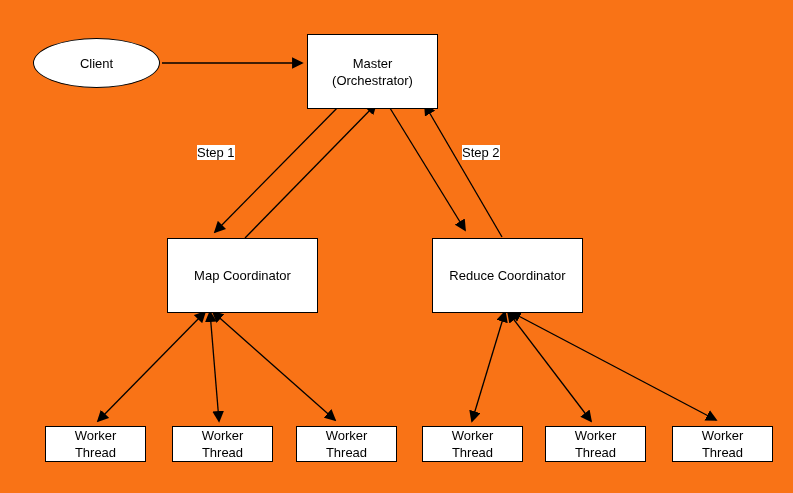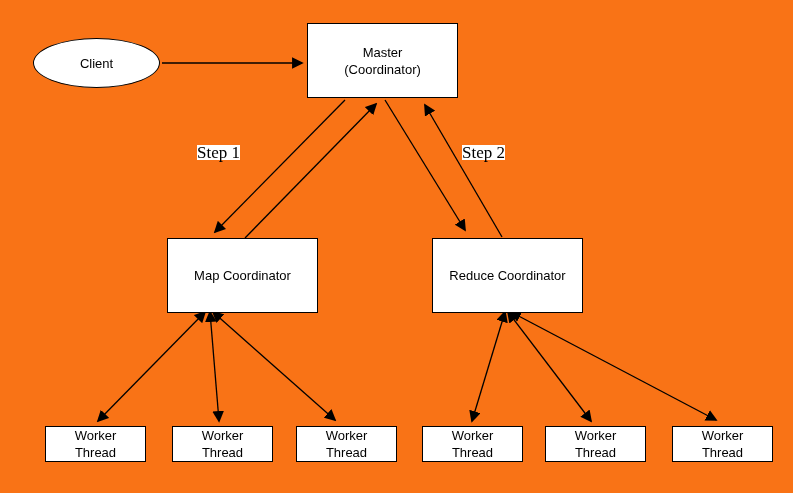--- a/index.html
+++ b/index.html
@@ -37,29 +37,28 @@
     justify-content: center;
     text-align: center;
     font-size: 13px;
     line-height: 17px;
   }
   .ellipse {
     border-radius: 50%;
   }
   .edge-label {
     position: absolute;
-    font-size: 17px;
+    font-size: 13px;
     line-height: 15px;
     background: #ffffff;
     white-space: nowrap;
-    font-family: Liberation Serif, serif;
   }
   
   #node-client            { left: 33px;  top: 38px;  width: 127px; height: 50px; }
-  #node-master            { left: 307px; top: 23px;  width: 151px; height: 75px; }
+  #node-master            { left: 307px; top: 34px;  width: 131px; height: 75px; }
   #node-map-coordinator   { left: 131px; top: 238px; width: 151px; height: 75px; margin-left: 36px; }
   #node-reduce-coordinator{ left: 432px; top: 238px; width: 151px; height: 75px; }
   .worker { top: 426px; width: 101px; height: 36px; justify-content: center; }
   #node-worker-1 { left: 45px;  }
   #node-worker-2 { left: 172px; }
   #node-worker-3 { left: 296px; }
   #node-worker-4 { left: 422px; }
   #node-worker-5 { left: 545px; }
   #node-worker-6 { left: 672px; }
   #edge-label-step1 { left: 197px; top: 145px; }
@@ -93,21 +92,21 @@
     <line x1="508" y1="312" x2="591" y2="421" marker-start="url(#arrow)" marker-end="url(#arrow)" style="stroke: rgb(0, 0, 0);"></line>
     <line x1="511" y1="312" x2="716" y2="420" marker-start="url(#arrow)" marker-end="url(#arrow)" style="stroke: rgb(0, 0, 0);"></line>
   </svg>
 
   <div class="node ellipse" id="node-client" style="border-color: rgb(0, 0, 0); background: rgb(255, 255, 255); color: rgb(0, 0, 0);">
     <span>Client</span>
   </div>
 
   <div class="node" id="node-master" style="border-color: rgb(0, 0, 0); background: rgb(255, 255, 255); color: rgb(0, 0, 0);">
     <span>Master</span>
-    <span>(Coordinator)</span>
+    <span>(Orchestrator)</span>
   </div>
 
   <div class="node" id="node-map-coordinator" style="border-color: rgb(0, 0, 0); background: rgb(255, 255, 255); color: rgb(0, 0, 0);">
     <span>Map Coordinator</span>
   </div>
 
   <div class="node" id="node-reduce-coordinator" style="border-color: rgb(0, 0, 0); background: rgb(255, 255, 255); color: rgb(0, 0, 0);">
     <span>Reduce Coordinator</span>
   </div>
 

